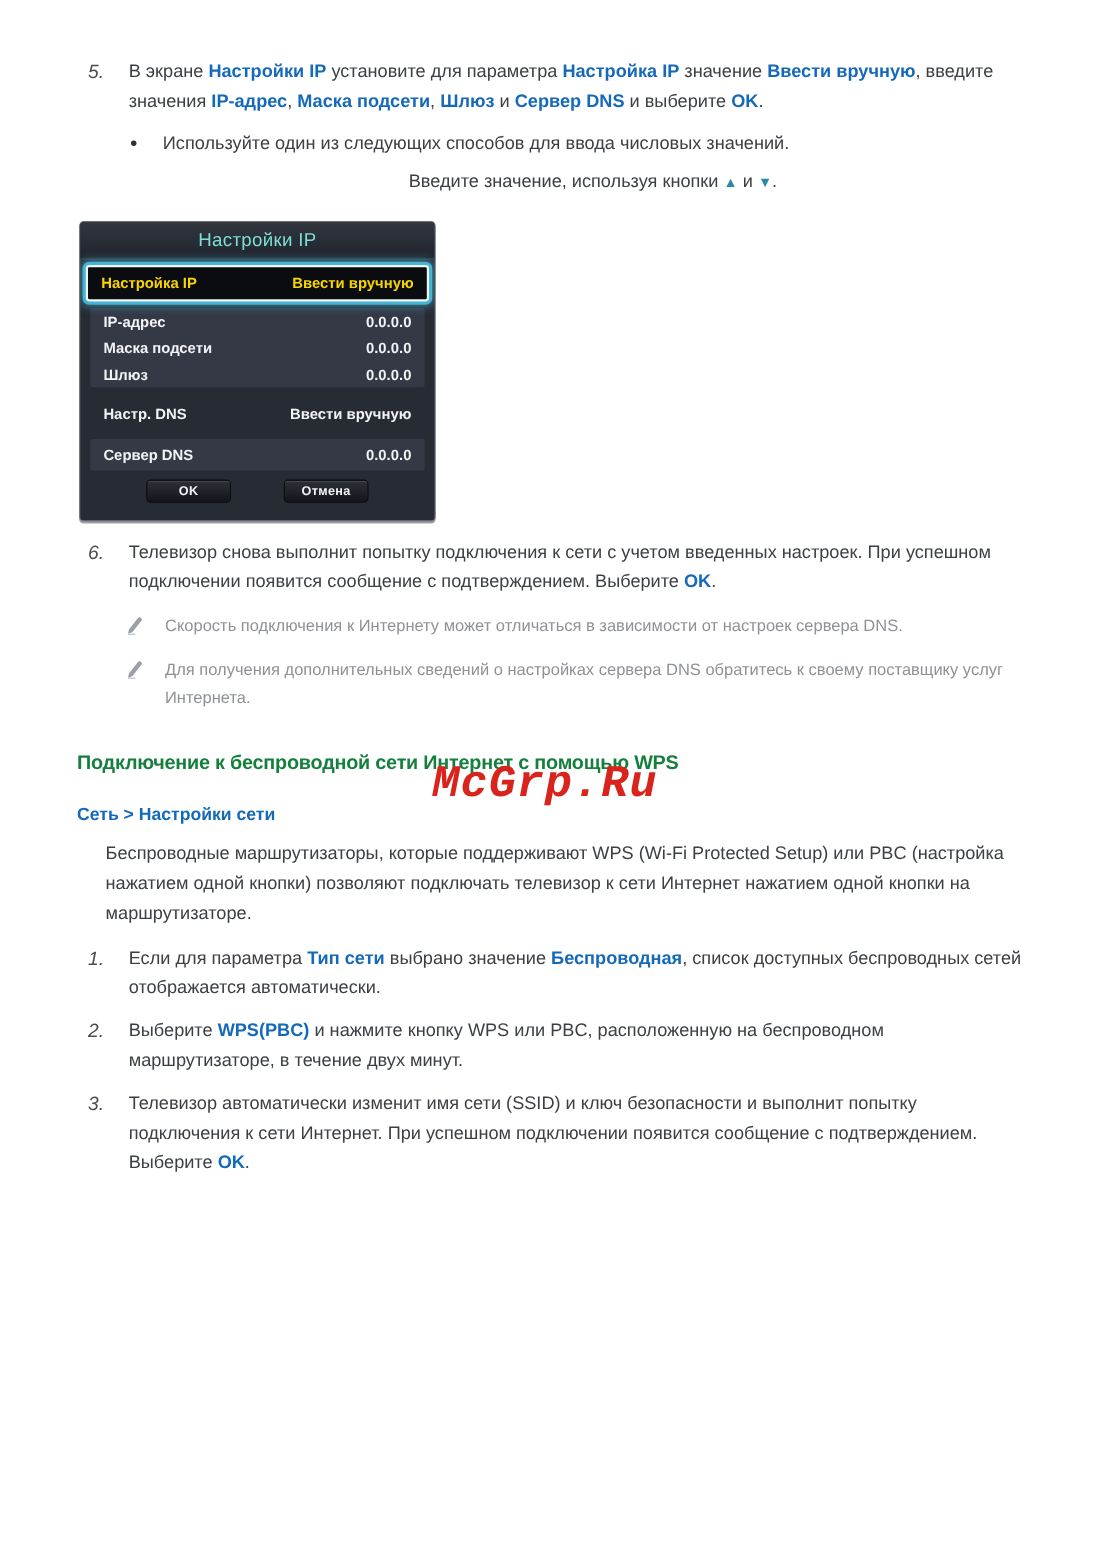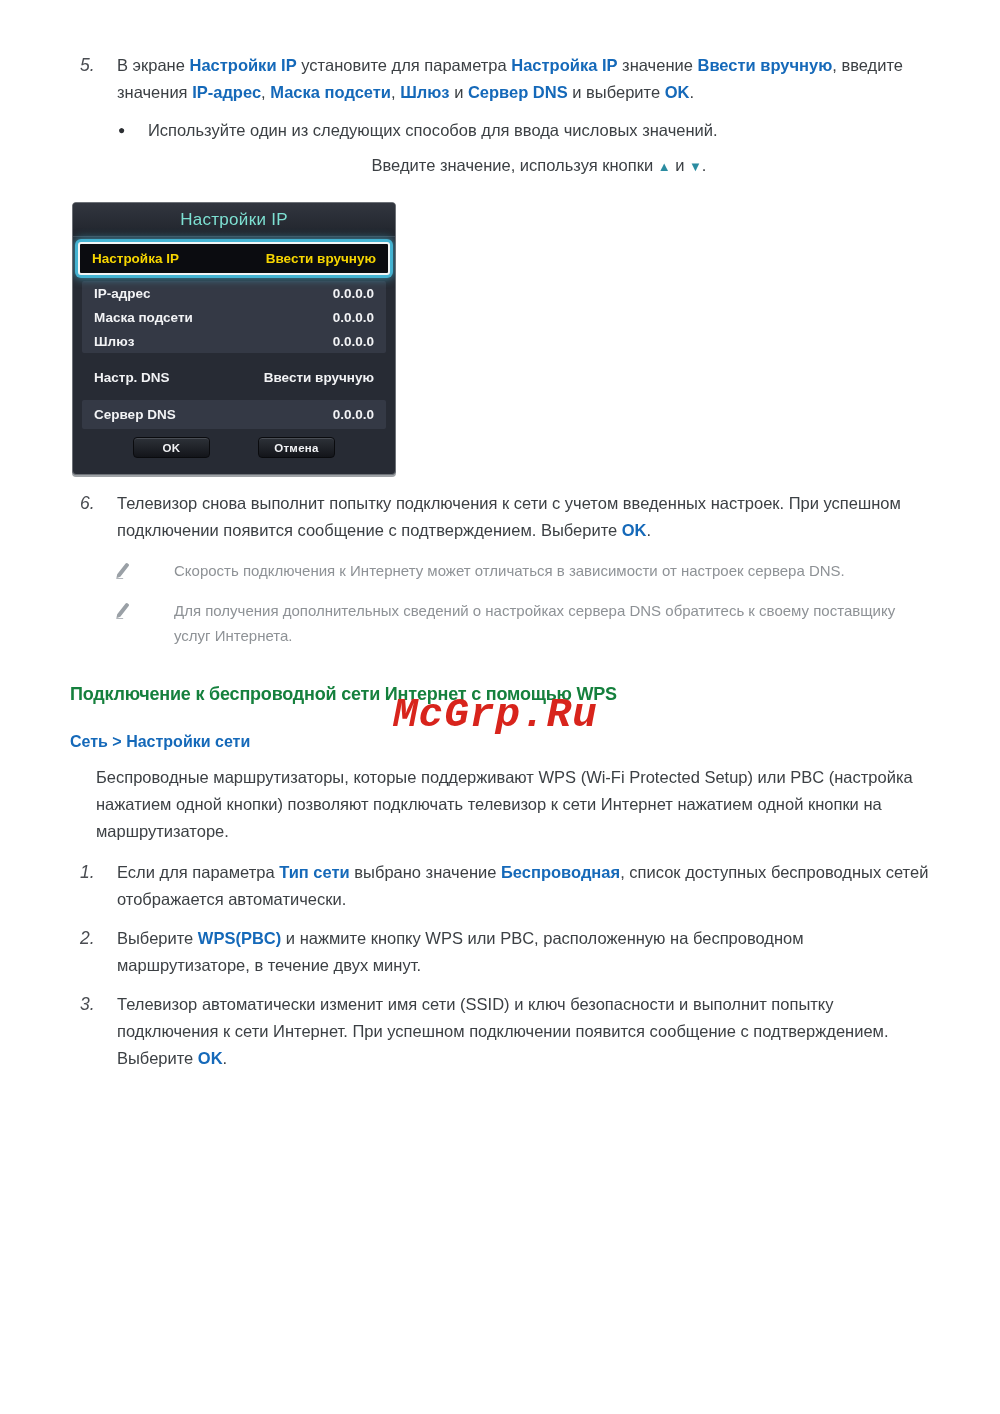--- a/index.html
+++ b/index.html
@@ -63,21 +63,21 @@
   }
   .tv-btn {
     width:77px; height:21px; border-radius:4px;
     background:linear-gradient(#2d3138, #13151a);
     border:1px solid #0a0b0e; box-shadow:inset 0 1px 0 #4a4e55;
     display:flex; align-items:center; justify-content:center;
     color:#f2f3f5; font-weight:bold; font-size:11.5px; letter-spacing:0.3px;
   }
 
   
-  .note { display:flex; margin-left:45px; font-size:15px; line-height:25px; color:#8e9296;gap:24px; }
+  .note { display:flex; margin-left:45px; font-size:15px; line-height:25px; color:#8e9296; }
   .note-icon { width:35px; flex-shrink:0; padding-top:3px; }
   .note-text { flex:1; max-width:790px; }  .mt8  { margin-top:8px; }
   .mt12 { margin-top:12px; } .mt14 { margin-top:14px; }
   .mt15 { margin-top:15px; }
 
   
   .section-heading-wrap { position:relative; margin-top:36px; height:32px; }
   .section-heading {
     font-size:18px; font-weight:bold; color:#15803d; letter-spacing:-0.2px;
     white-space:nowrap;

